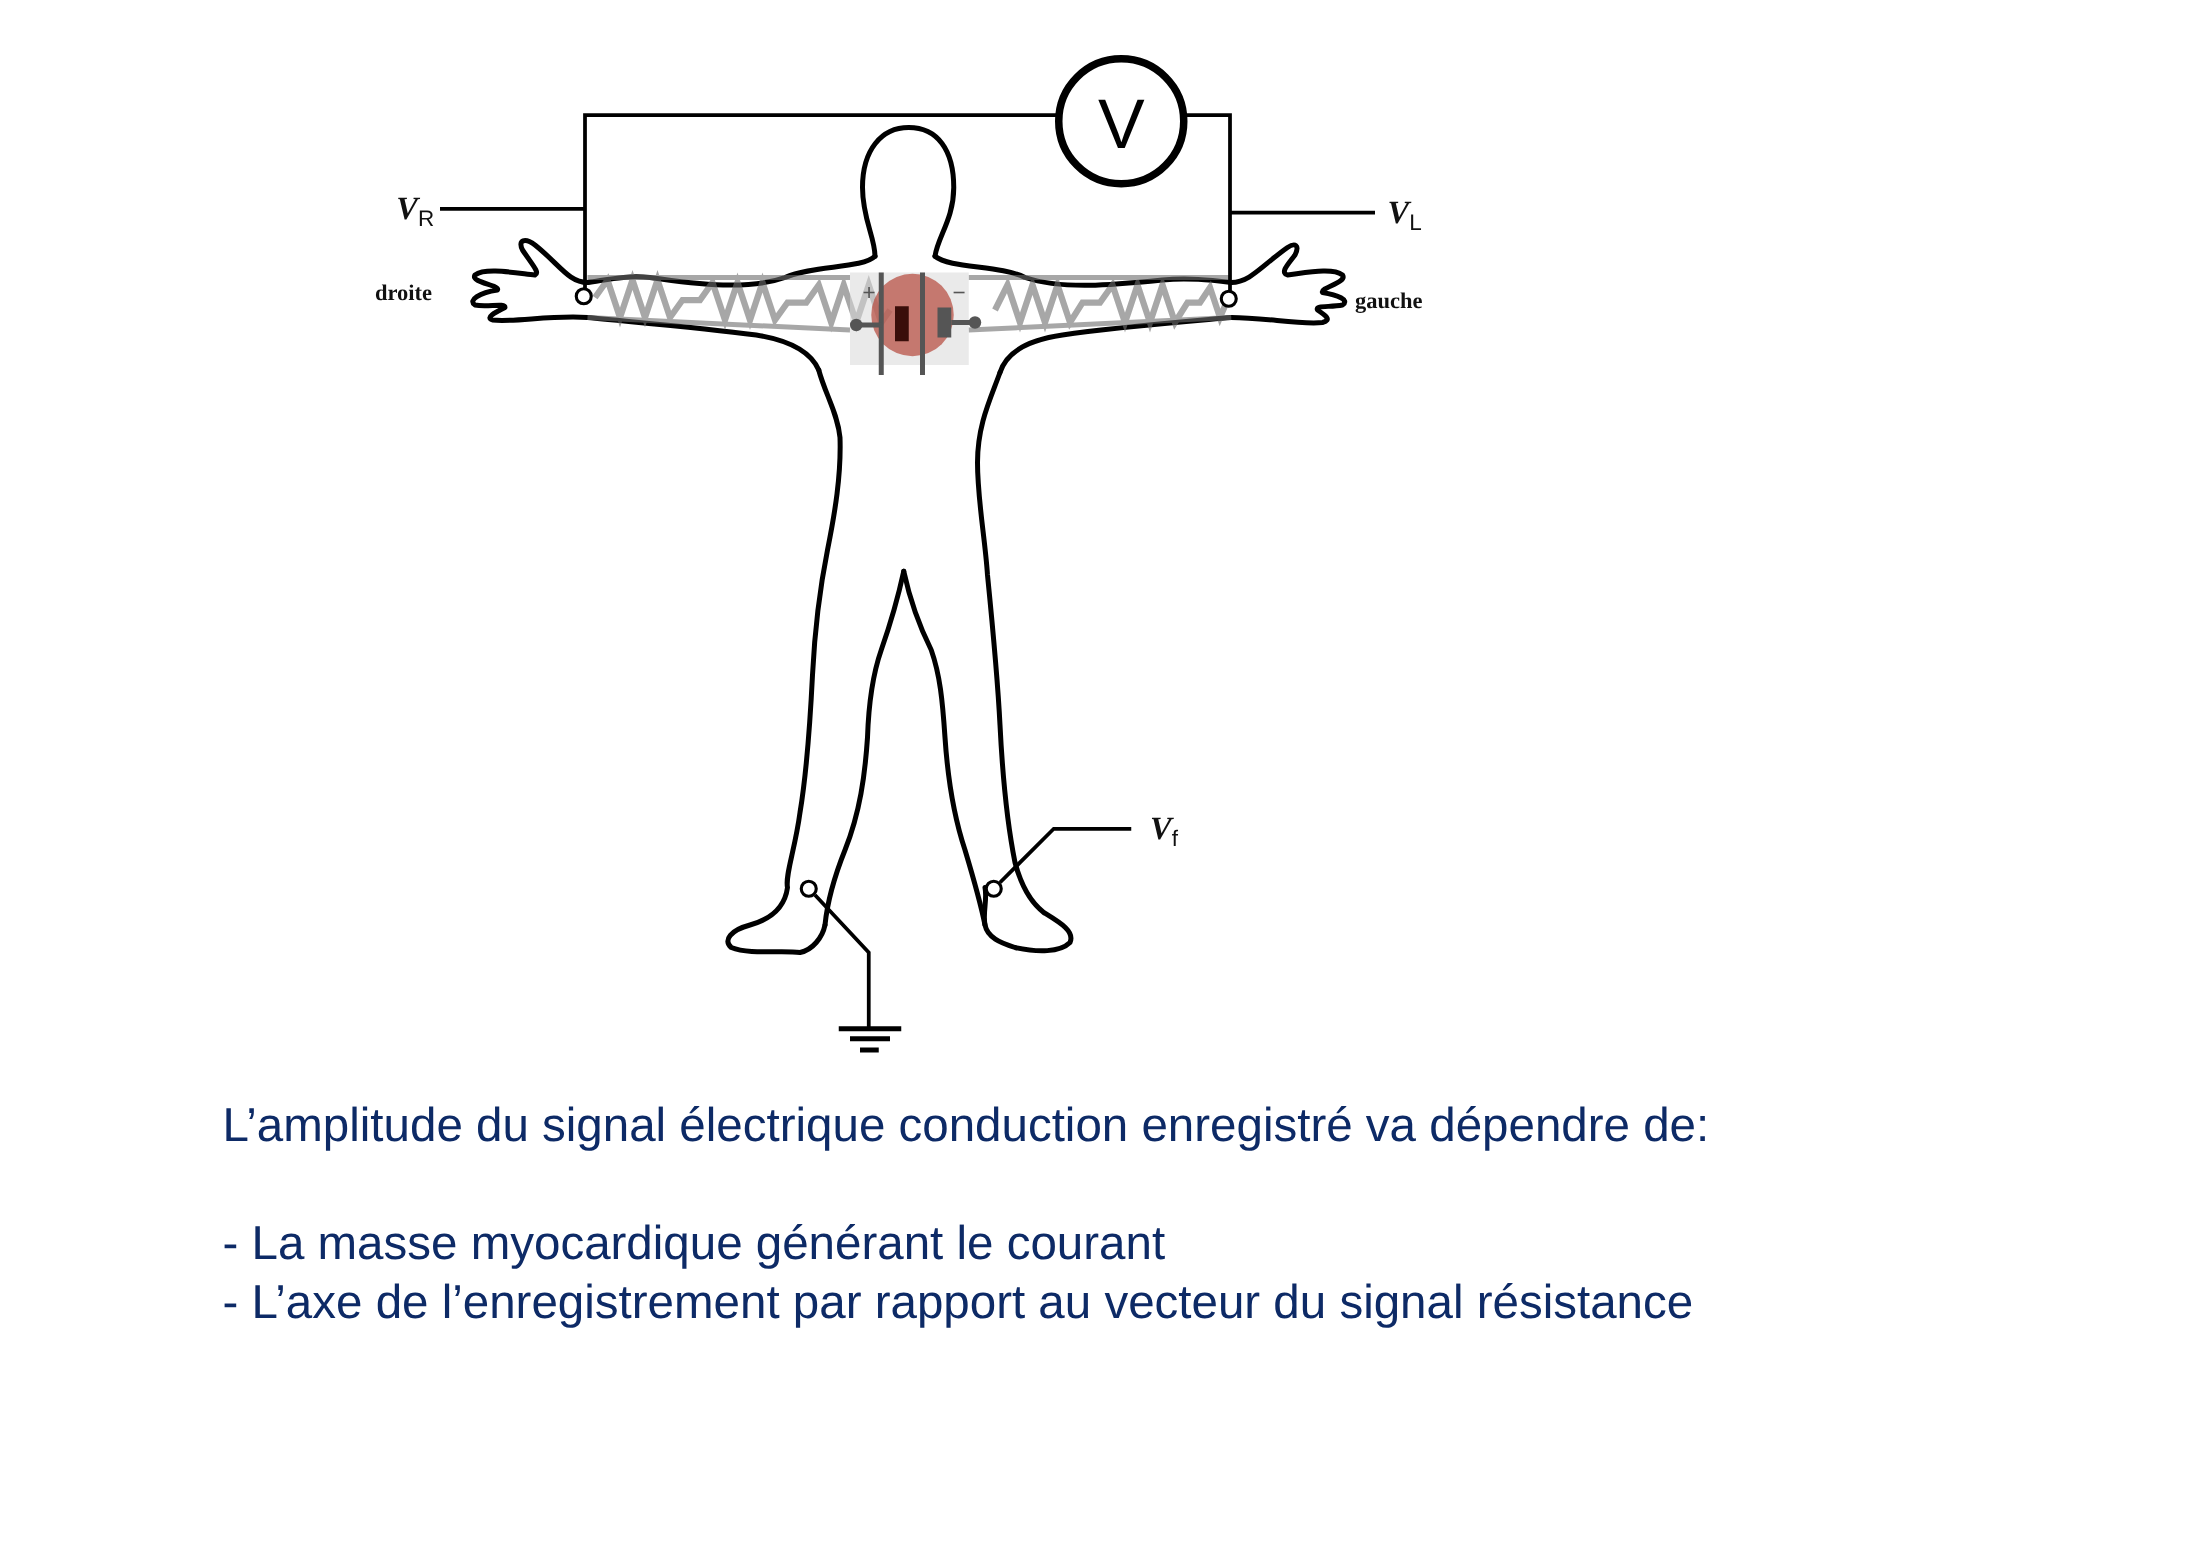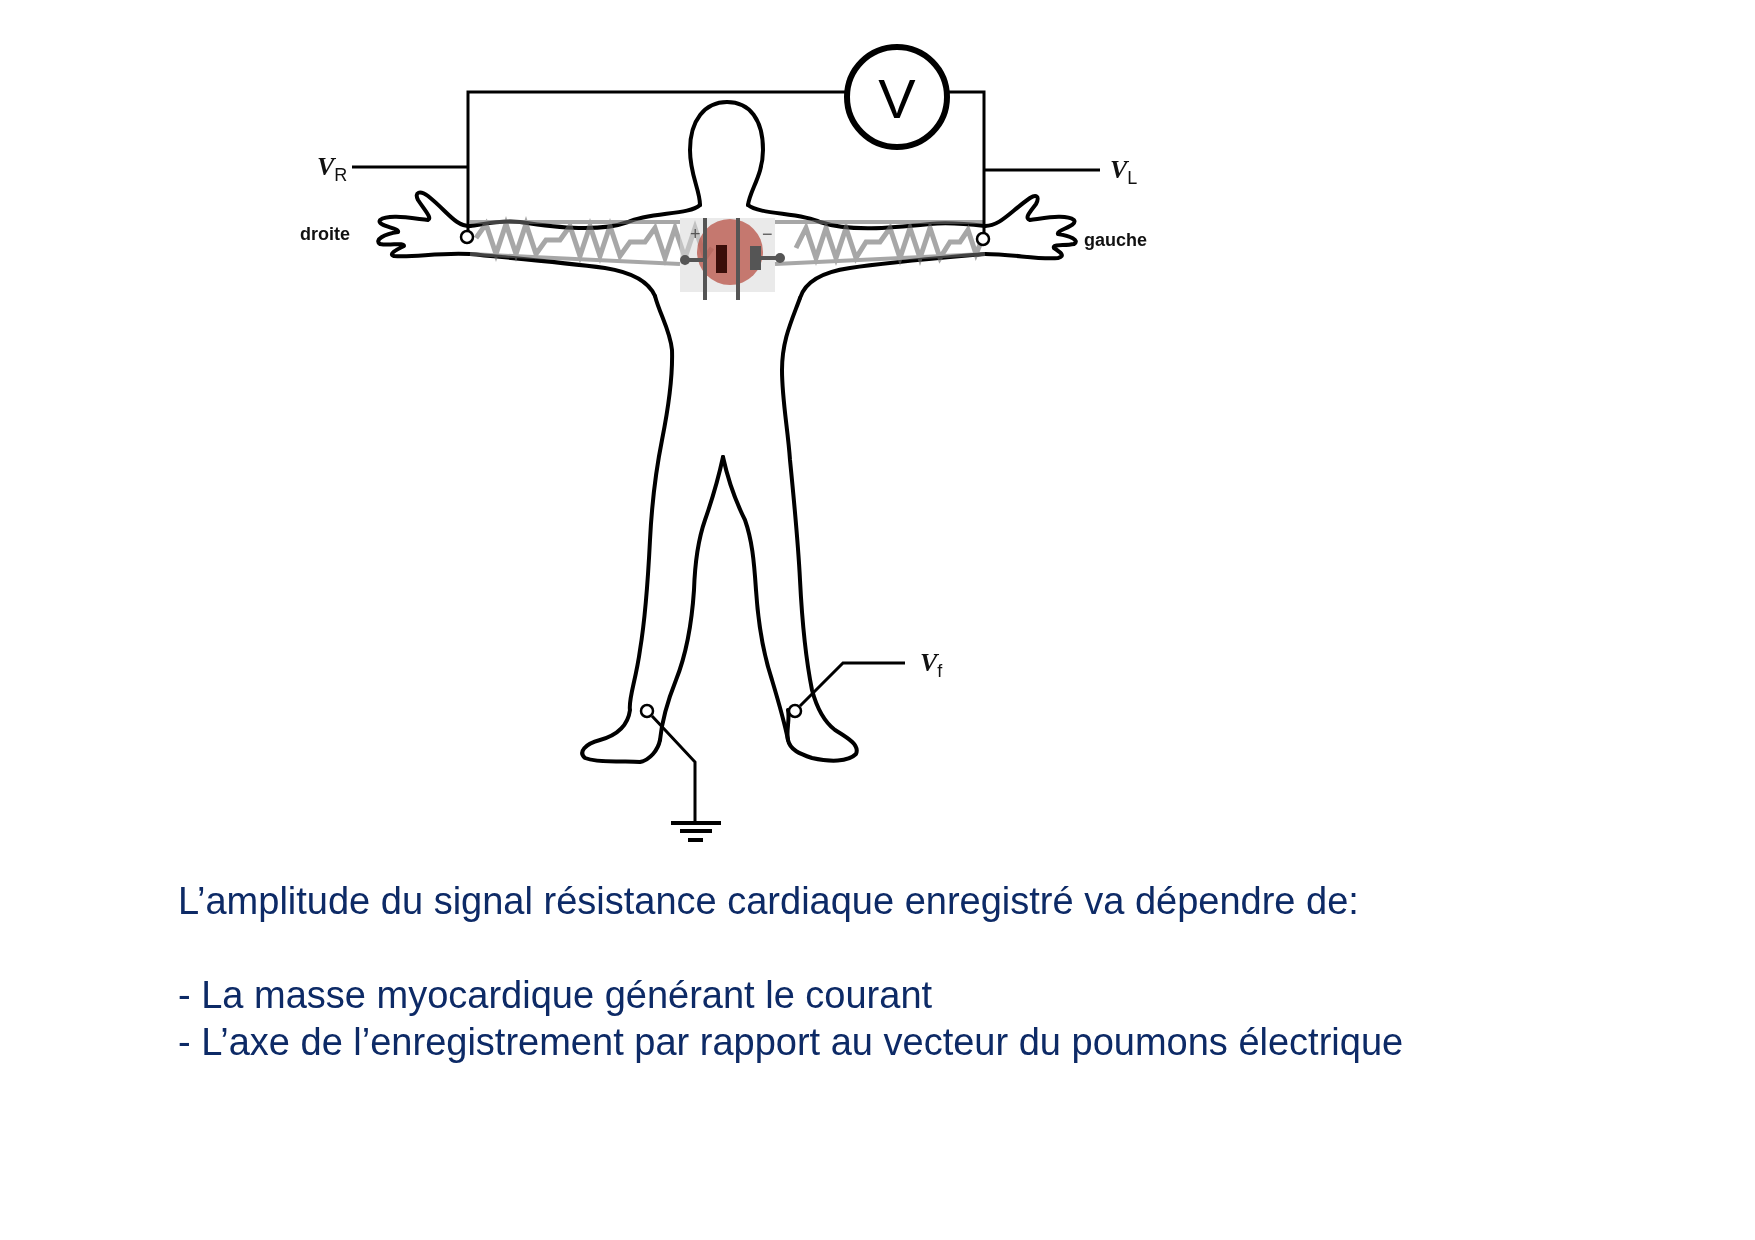--- a/index.html
+++ b/index.html
@@ -1,18 +1,18 @@
 <!DOCTYPE html>
 <html><head>
   <meta charset="utf-8">
   <style>
     html, body { margin: 0; padding: 0; background: #ffffff; }
     body { width: 1755px; height: 1240px; position: relative; overflow: hidden; font-family: "Liberation Sans", sans-serif; }
     #diagram { position: absolute; left: 0; top: 0; width: 1755px; height: 880px; }
-    .lbl { position: absolute; font-family: Liberation Sans, sans-serif; color: #111; }
+    .lbl { position: absolute; font-family: Liberation Serif, serif; color: #111; }
     .lbl-small { font-size: 18px; font-weight: bold; }
     .lbl-v { font-family: "Liberation Serif", serif; font-style: italic; font-weight: bold; font-size: 26px; }
     .lbl-v sub { font-style: normal; font-weight: normal; font-family: "Liberation Sans", sans-serif; font-size: 18px; vertical-align: -6px; }
     .text-block { position: absolute; left: 178px; top: 878px; color: #0d2a66; font-family: "Liberation Sans", sans-serif; font-size: 38px; line-height: 47px; }
     .text-title { margin: 0 0 47px 0; white-space: nowrap; }
     .bullets { margin: 0; padding: 0; list-style: none; }
     .bullets li { white-space: nowrap; }
   </style>
 </head>
 <body>
@@ -98,18 +98,18 @@
 
   
   <div class="lbl lbl-v" style="left:317px; top:152px;"><span>V</span><sub>R</sub></div>
   <div class="lbl lbl-v" style="left:1110px; top:155px;text-align:right;"><span>V</span><sub>L</sub></div>
   <div class="lbl lbl-v" style="left:920px; top:648px;"><span>V</span><sub>f</sub></div>
   <div class="lbl lbl-small" style="left:300px; top:224px;">droite</div>
   <div class="lbl lbl-small" style="left:1084px; top:230px;">gauche</div>
 </div>
 
 <div class="text-block">
-  <p class="text-title">L’amplitude du signal résistance cardiaque enregistré va dépendre de:</p>
+  <p class="text-title">L’amplitude du signal électrique conduction enregistré va dépendre de:</p>
   <ul class="bullets">
     <li>- La masse myocardique générant le courant</li>
-    <li>- L’axe de l’enregistrement par rapport au vecteur du poumons électrique</li>
+    <li>- L’axe de l’enregistrement par rapport au vecteur du signal résistance</li>
   </ul>
 </div>
 
 </body></html>

